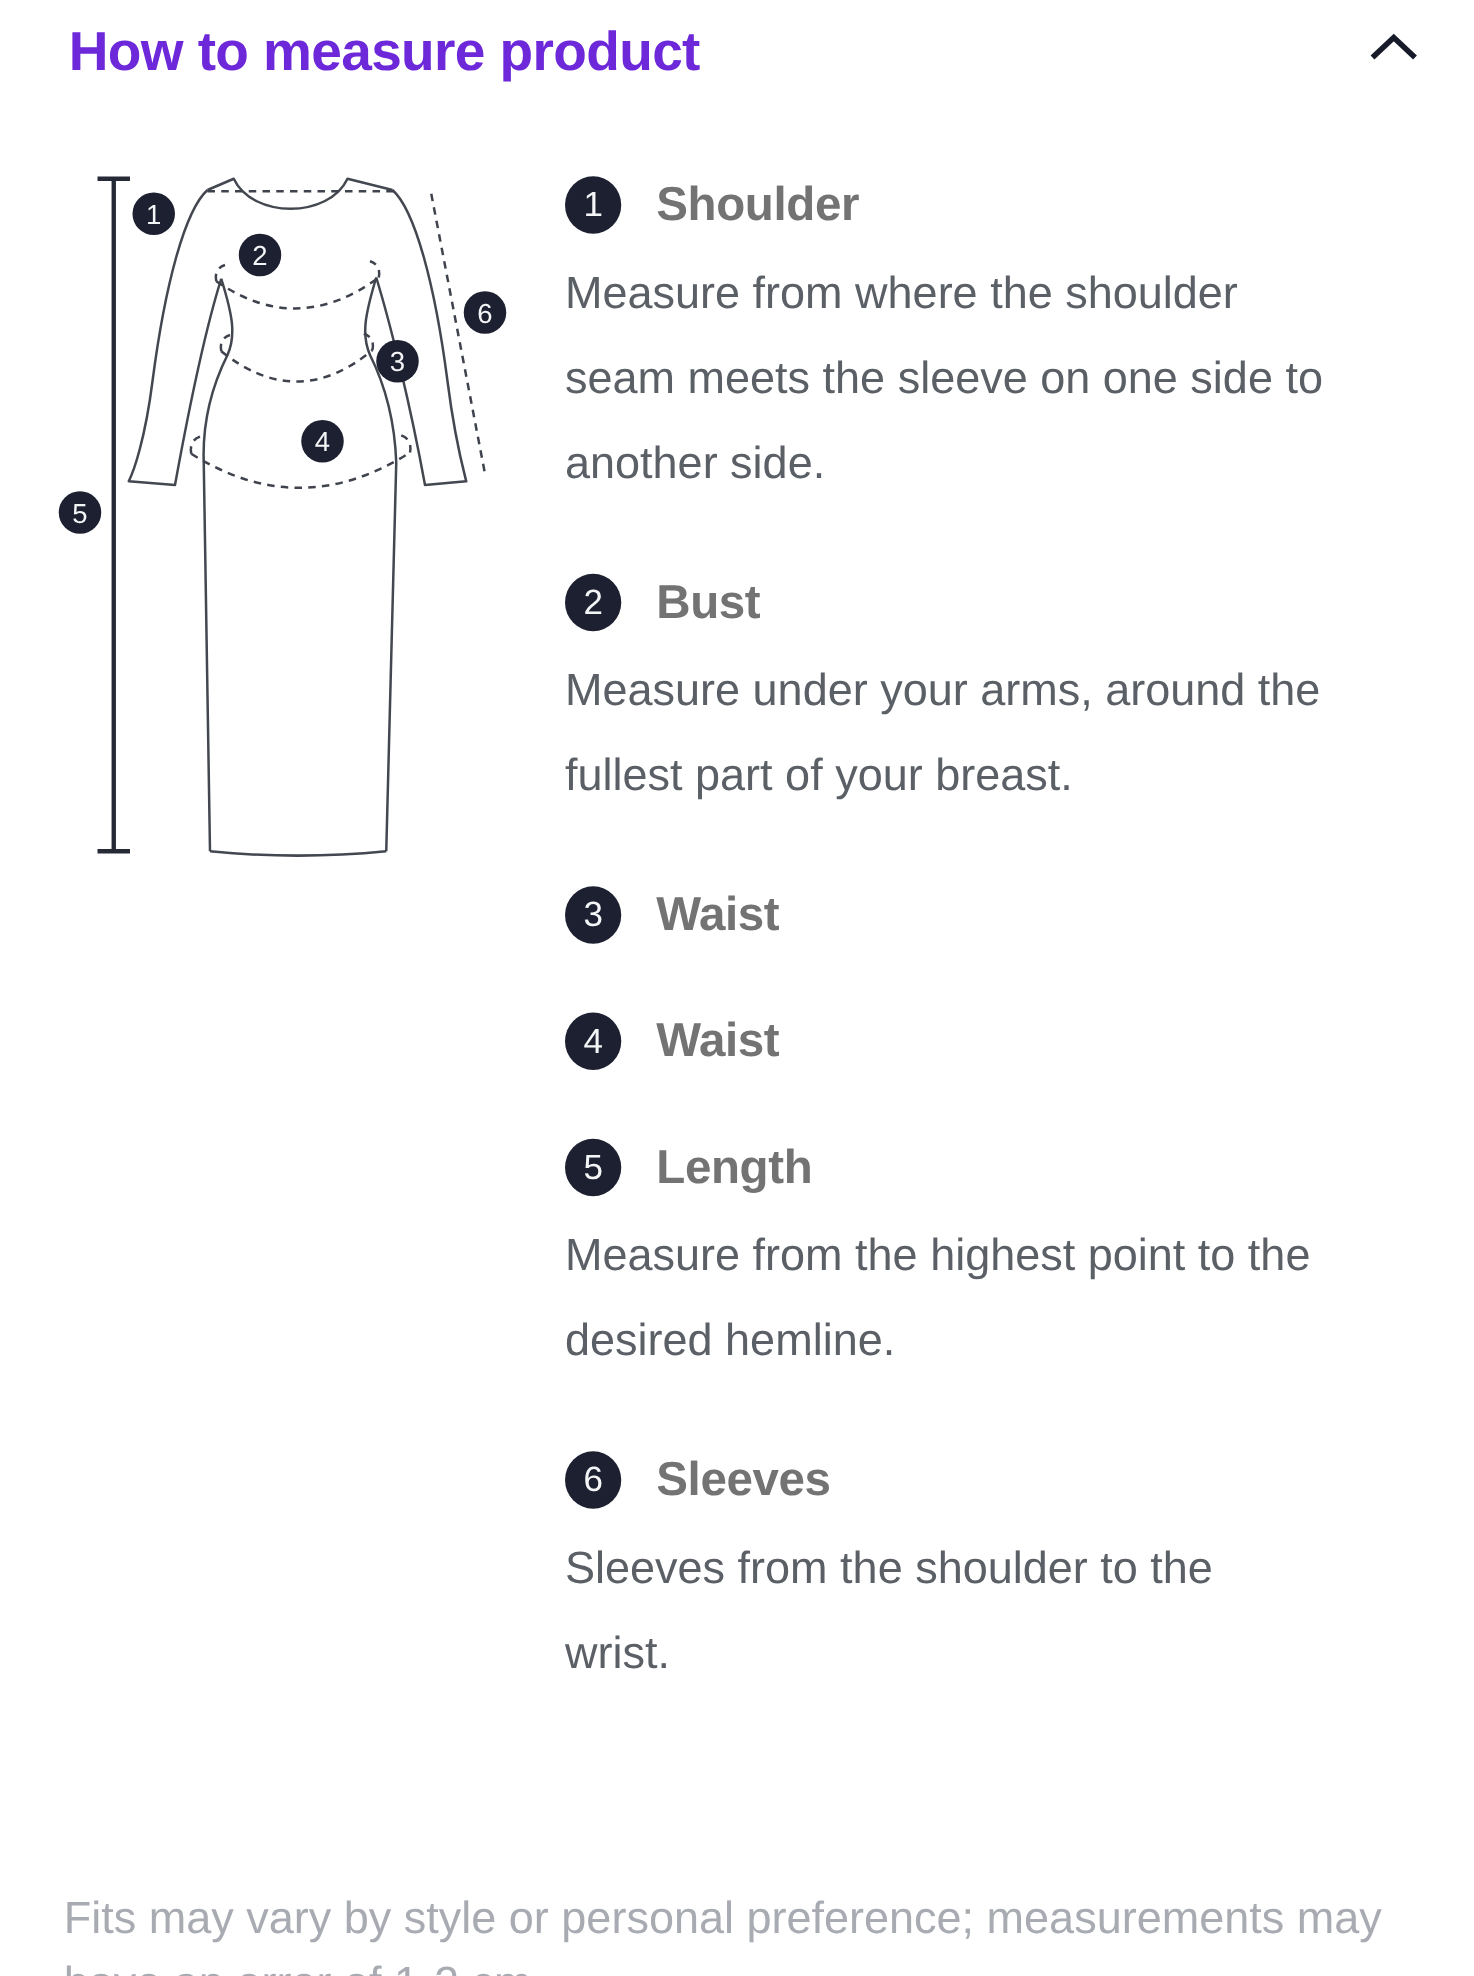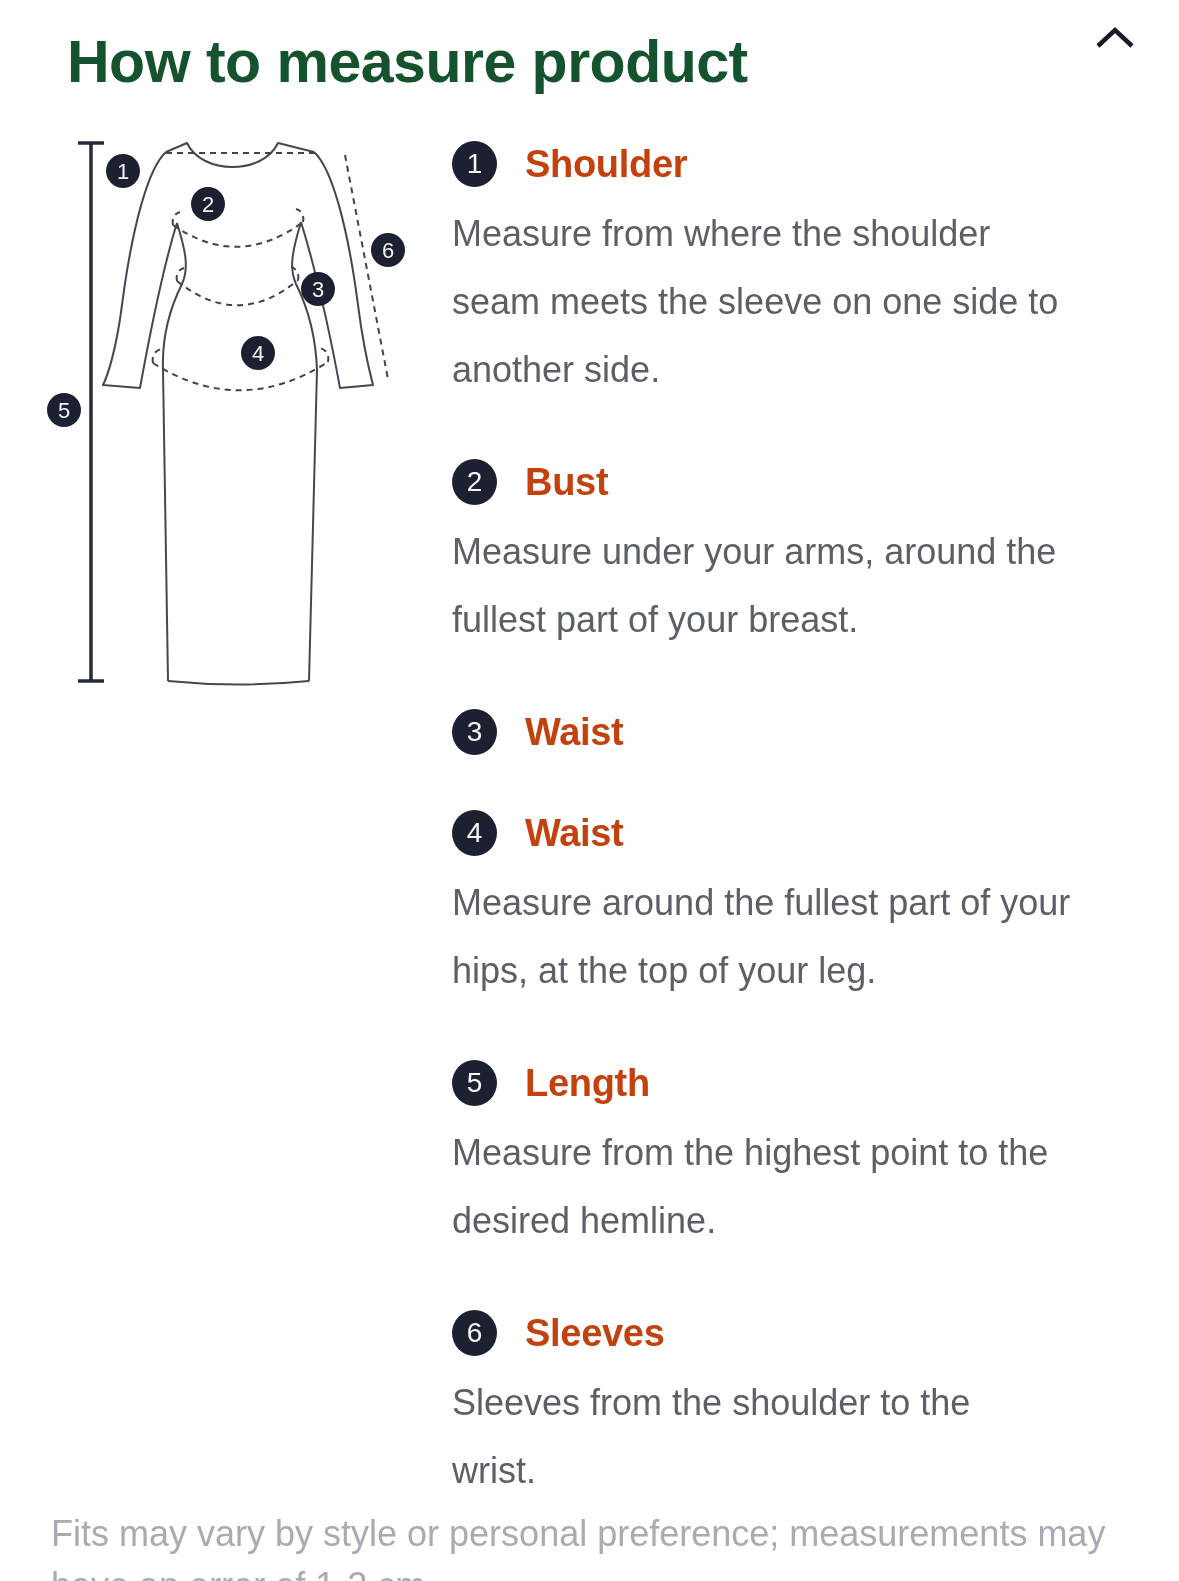--- a/index.html
+++ b/index.html
@@ -11,26 +11,26 @@
     font-family: "Liberation Sans", "DejaVu Sans", sans-serif;
     overflow: hidden;
   }
   
   .panel-header {
     position: absolute;
     left: 51px; top: 14px; right: 40px;
     display: flex; align-items: flex-start; justify-content: space-between;
   }
   .panel-title {
-    font-size: 59px;
+    font-size: 44px;
     font-weight: 700;
-    color: #14532d;
+    color: #6d28d9;
     letter-spacing: -0.5px;
     line-height: 1.1;
-    margin: 16px;
+    margin: 4px;
   }
   .collapse-btn {
     background: none; border: none; padding: 8px 4px; margin-top: 2px;
     cursor: pointer;
   }
   
   .diagram {
     position: absolute;
     left: 0; top: 0;
   }
@@ -54,21 +54,21 @@
     border-radius: 50%;
     background: #1d2030;
     color: #f4f5f7;
     font-size: 28px;
     display: flex; align-items: center; justify-content: center;
     line-height: 1;
   }
   .item-label {
     font-size: 38px;
     font-weight: 700;
-    color: #c2410c;
+    color: #737373;
     margin: 0;
     letter-spacing: -0.3px;
   }
   .item-desc {
     margin: 13px 0 0 0;
     font-size: 36px;
     line-height: 68px;
     color: #5b5f66;
     white-space: pre-line;
   }
@@ -193,22 +193,20 @@
       </div>
     </div>
 
     <div class="item">
       <div class="item-head">
         <span class="badge">
             <span>4</span>
           </span>
         <h3 class="item-label">Waist</h3>
       </div>
-      <p class="item-desc">Measure around the fullest part of your
-hips, at the top of your leg.</p>
     </div>
 
     <div class="item">
       <div class="item-head">
         <span class="badge">
             <span>5</span>
           </span>
         <h3 class="item-label">Length</h3>
       </div>
       <p class="item-desc">Measure from the highest point to the

